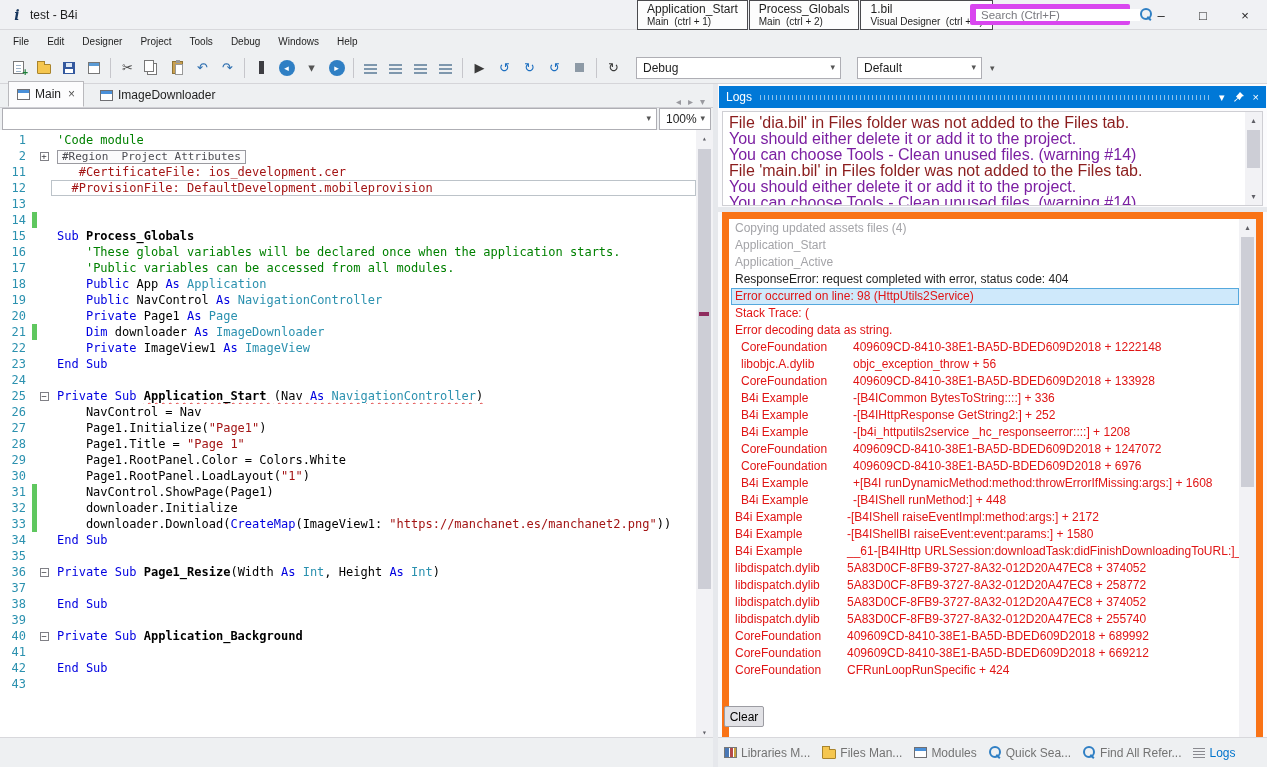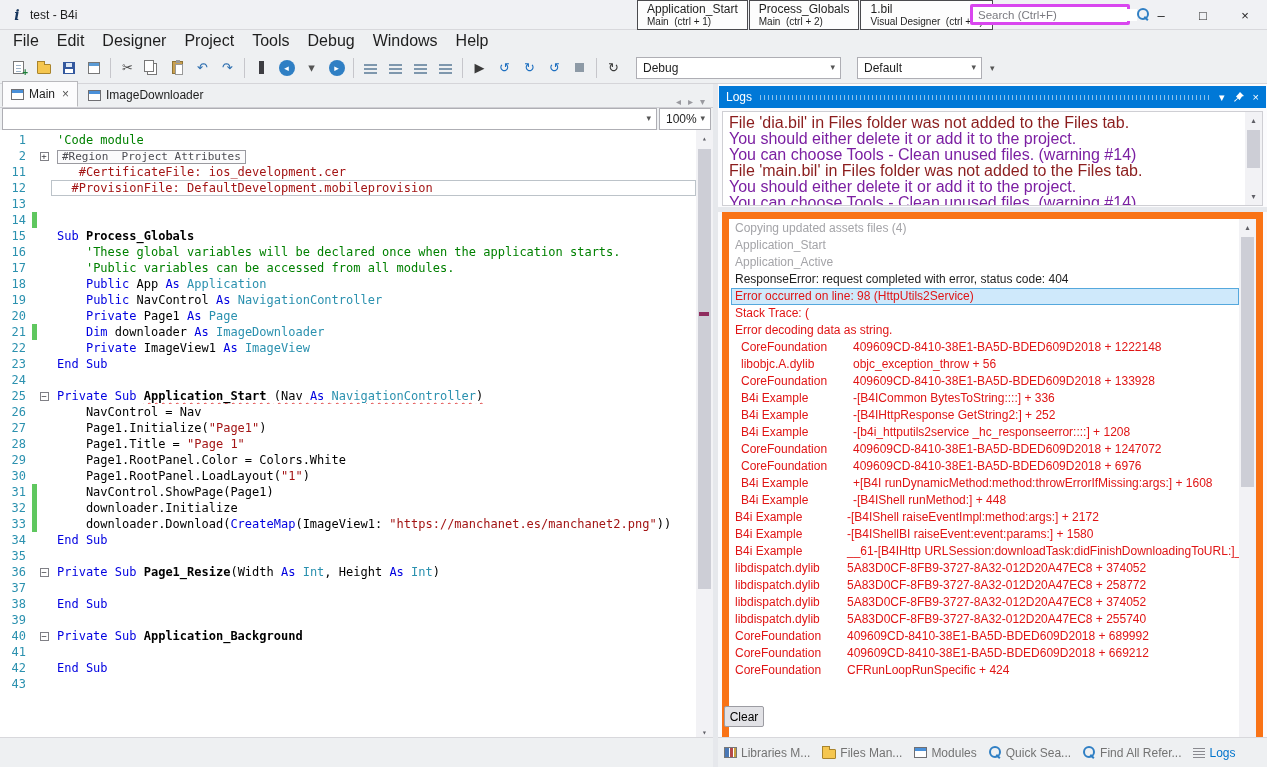--- a/index.html
+++ b/index.html
@@ -7,29 +7,29 @@
   .window{position:absolute;inset:0;background:#eef0f2;box-shadow:inset 0 0 0 1px #96969c;}
 
   
   .titlebar{position:absolute;top:0;left:0;right:0;height:30px;background:#f0f1f4;border-bottom:1px solid #d8d8dc;}
   .app-icon{position:absolute;left:8px;top:6px;width:18px;height:18px;display:flex;align-items:center;justify-content:center;font:bold italic 14px "DejaVu Serif",serif;color:#17365d;}
   .title-text{position:absolute;left:30px;top:8px;font-size:12px;}
   .quick-tabs{position:absolute;left:637px;top:0;display:flex;}
   .qtab{height:30px;border:1px solid #4a4a4e;background:#fdfdfd;padding:1px 9px;margin-right:1px;}
   .qtab .t1{font-size:12px;line-height:14px;white-space:pre;}
   .qtab .t2{font-size:10px;line-height:12px;white-space:pre;color:#1e1e1e;}
-  .search-wrap{position:absolute;left:970px;top:4px;width:160px;height:21px;border:3px solid #d946ef;border-radius:2px;background:#fff;display:flex;align-items:center;padding-right:4px;}
+  .search-wrap{position:absolute;left:970px;top:4px;width:160px;height:21px;border:6px solid #d946ef;border-radius:2px;background:#fff;display:flex;align-items:center;padding-right:4px;}
   .search{border:none;outline:none;flex:1;font-size:11.5px;padding:0 5px;font-family:"Liberation Sans",sans-serif;color:#333;}
   .search::placeholder{color:#7a7a80;}
   .win-controls{position:absolute;right:1px;top:1px;height:29px;display:flex;}
   .win-btn{width:42px;height:29px;display:flex;align-items:center;justify-content:center;font-size:13px;color:#222;}
 
   
   .menubar{position:absolute;top:30px;left:0;right:0;height:22px;display:flex;align-items:center;padding-left:4px;background:#eef0f2;}
-  .menu-item{padding:3px 9px;font-size:16px;}
+  .menu-item{padding:3px 9px;font-size:10px;}
   .toolbar{position:absolute;top:52px;left:0;right:0;height:32px;display:flex;align-items:center;padding-left:6px;background:#eef0f2;border-bottom:1px solid #d5d5d9;}
   #tbIcons{display:flex;align-items:center;}
   .tb-btn{width:23px;height:23px;display:flex;align-items:center;justify-content:center;margin:0 1px;}
   .tb-sep{width:1px;height:20px;background:#c6c6cb;margin:0 4px;display:inline-block;}
   .combo{height:22px;background:#fff;border:1px solid #aeaeb4;display:flex;align-items:center;font-size:12px;padding-left:6px;position:relative;}
   .combo .caret{position:absolute;right:5px;top:4px;font-size:9px;color:#555;}
   .combo.debug{width:205px;margin-left:10px;}
   .combo.config{width:125px;margin-left:16px;}
   .tb-overflow{margin-left:8px;font-size:9px;color:#555;}
 
@@ -55,21 +55,21 @@
   .ic-stop-sq{width:9px;height:9px;background:#8d9aa6;}
   .ic-mag{width:13px;height:13px;}
   .ic-mag::before{content:"";position:absolute;left:0;top:0;width:8px;height:8px;border:2px solid #2f7fc4;border-radius:50%;}
   .ic-mag::after{content:"";position:absolute;left:8px;top:8px;width:5px;height:2px;background:#2f7fc4;transform:rotate(45deg);transform-origin:0 0;}
   .ic-window{width:13px;height:11px;border:1px solid #6f6f73;background:linear-gradient(180deg,#4a90d9 0 3px,#fff 3px);}
   .ic-list{width:12px;height:11px;background:repeating-linear-gradient(180deg,#8a8a90 0 1px,transparent 1px 3px);margin-top:2px;}
   .ic-books{width:13px;height:11px;border:1px solid #777;background:linear-gradient(90deg,#4a78b5 0 4px,#fff 4px 5px,#b54a4a 5px 8px,#fff 8px 9px,#caa23f 9px);}
 
   
   .docstrip{position:absolute;top:84px;left:0;width:713px;height:24px;background:#eef0f2;border-bottom:1px solid #cfcfd4;display:flex;align-items:flex-end;}
-  .doctab{height:23px;display:flex;align-items:center;padding:12px 8px;font-size:12px;margin-left:2px;gap:5px;color:#1e1e1e;}
+  .doctab{height:23px;display:flex;align-items:center;padding:12px 8px;font-size:12px;margin-left:8px;gap:5px;color:#1e1e1e;}
   .doctab.active{background:#fcfcfd;border:1px solid #b9b9bd;border-bottom:1px solid #fcfcfd;}
   .dt-close{color:#555;margin-left:2px;}
   .strip-nav{margin-left:auto;display:flex;align-items:center;gap:7px;padding-right:8px;color:#9a9aa0;font-size:10px;}
 
   
   .editor-combos{position:absolute;top:108px;left:0;width:713px;height:22px;display:flex;background:#eef0f2;}
   .module-combo{flex:1;margin:0 2px;}
   .zoom-combo{width:52px;margin-right:2px;}
 
   

